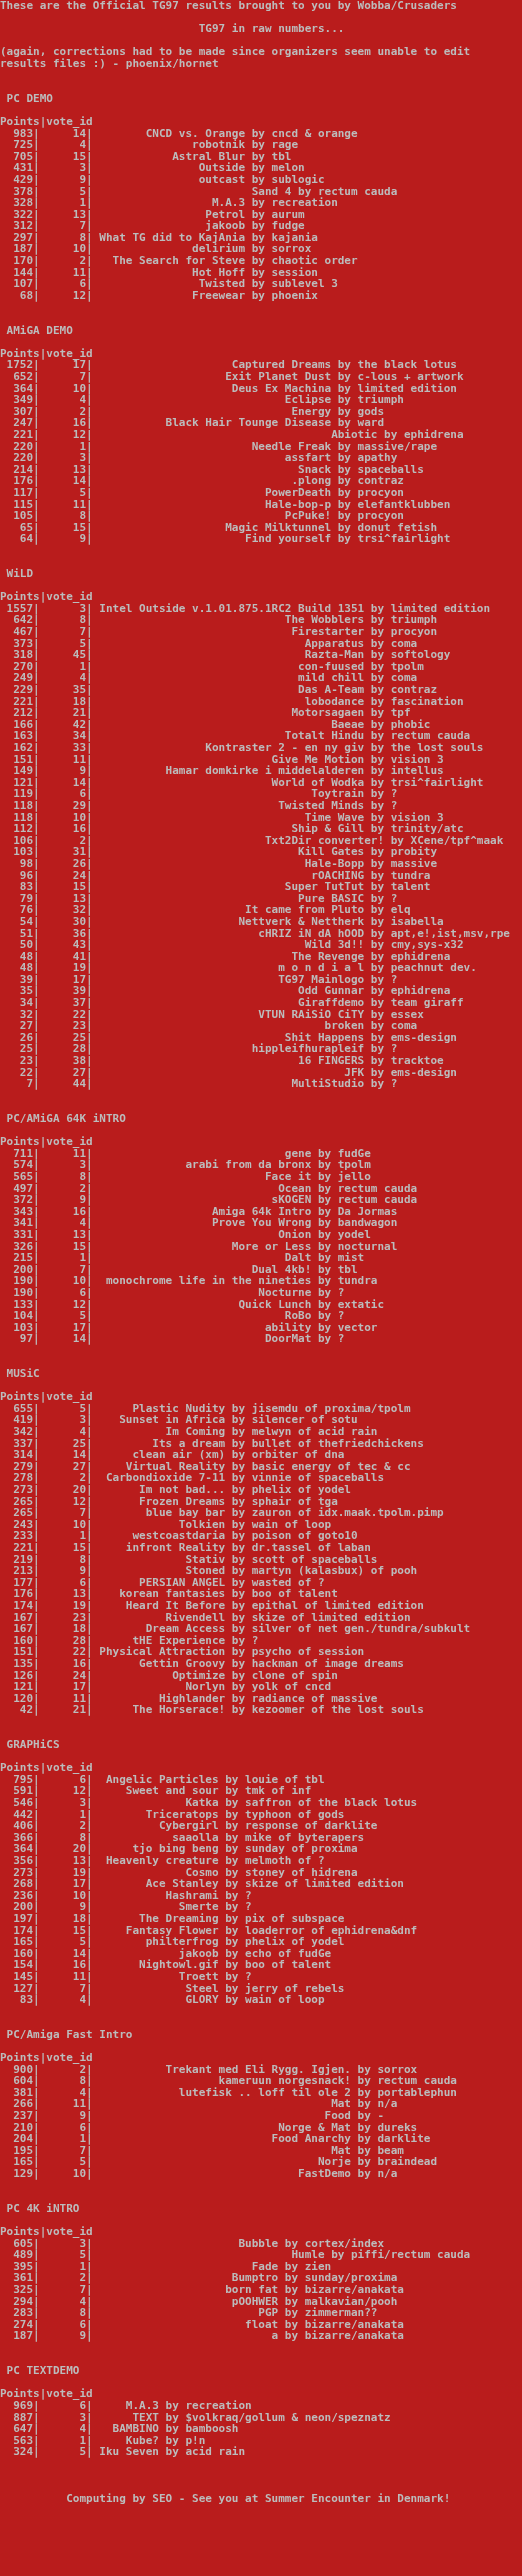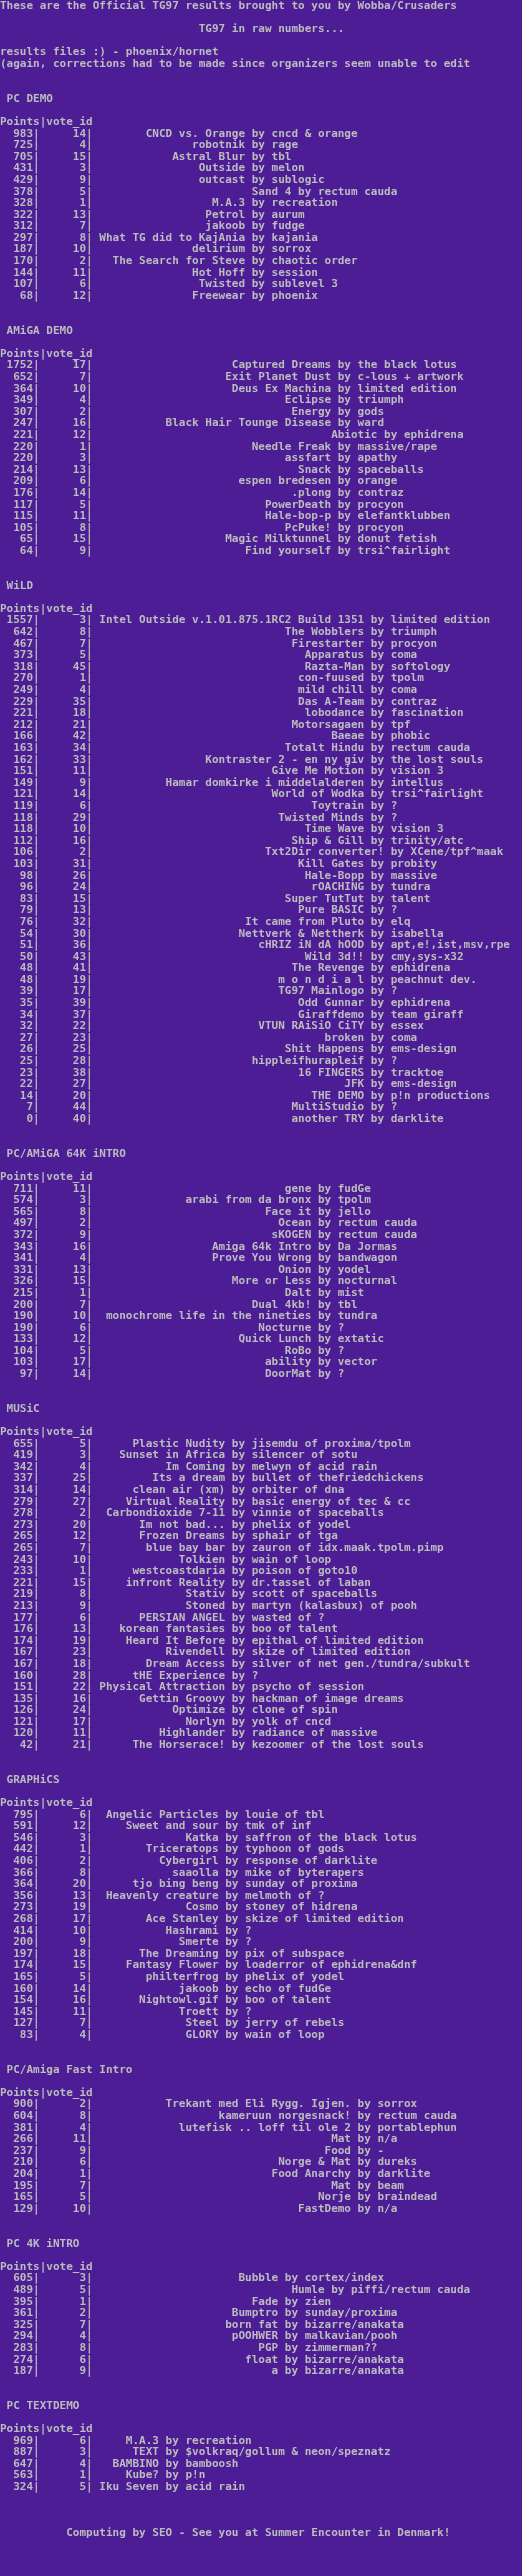--- a/index.html
+++ b/index.html
@@ -3,43 +3,43 @@
 <meta charset="utf-8">
 <style>
   html, body {
     margin: 0;
     padding: 0;
     background: #000000;
   }
   #screen {
     width: 522px;
     height: 2576px;
-    background: #4c1d95;
+    background: #b91c1c;
     overflow: hidden;
   }
   .row {
     height: 11.6px;
     line-height: 11.6px;
     white-space: pre;
     font-family: "DejaVu Sans Mono", "Liberation Mono", monospace;
     font-size: 11px;
     font-weight: bold;
     color: #bcbcbc;
   }
 </style>
 </head>
 <body>
 
 <div id="screen">
     <div class="row">These are the Official TG97 results brought to you by Wobba/Crusaders</div>
     <div class="row"></div>
     <div class="row">                              TG97 in raw numbers...</div>
     <div class="row"></div>
+    <div class="row">(again, corrections had to be made since organizers seem unable to edit</div>
     <div class="row">results files :) - phoenix/hornet</div>
-    <div class="row">(again, corrections had to be made since organizers seem unable to edit</div>
     <div class="row"></div>
     <div class="row"></div>
     <div class="row"> PC DEMO</div>
     <div class="row"></div>
     <div class="row">Points|vote_id</div>
     <div class="row">  983|     14|        CNCD vs. Orange by cncd &amp; orange</div>
     <div class="row">  725|      4|               robotnik by rage</div>
     <div class="row">  705|     15|            Astral Blur by tbl</div>
     <div class="row">  431|      3|                Outside by melon</div>
     <div class="row">  429|      9|                outcast by sublogic</div>
@@ -61,21 +61,20 @@
     <div class="row"> 1752|     17|                     Captured Dreams by the black lotus</div>
     <div class="row">  652|      7|                    Exit Planet Dust by c-lous + artwork</div>
     <div class="row">  364|     10|                     Deus Ex Machina by limited edition</div>
     <div class="row">  349|      4|                             Eclipse by triumph</div>
     <div class="row">  307|      2|                              Energy by gods</div>
     <div class="row">  247|     16|           Black Hair Tounge Disease by ward</div>
     <div class="row">  221|     12|                                    Abiotic by ephidrena</div>
     <div class="row">  220|      1|                        Needle Freak by massive/rape</div>
     <div class="row">  220|      3|                             assfart by apathy</div>
     <div class="row">  214|     13|                               Snack by spaceballs</div>
-    <div class="row">  209|      6|                      espen bredesen by orange</div>
     <div class="row">  176|     14|                              .plong by contraz</div>
     <div class="row">  117|      5|                          PowerDeath by procyon</div>
     <div class="row">  115|     11|                          Hale-bop-p by elefantklubben</div>
     <div class="row">  105|      8|                             PcPuke! by procyon</div>
     <div class="row">   65|     15|                    Magic Milktunnel by donut fetish</div>
     <div class="row">   64|      9|                       Find yourself by trsi^fairlight</div>
     <div class="row"></div>
     <div class="row"></div>
     <div class="row"> WiLD</div>
     <div class="row"></div>
@@ -114,23 +113,21 @@
     <div class="row">   48|     19|                            m o n d i a l by peachnut dev.</div>
     <div class="row">   39|     17|                            TG97 Mainlogo by ?</div>
     <div class="row">   35|     39|                               Odd Gunnar by ephidrena</div>
     <div class="row">   34|     37|                               Giraffdemo by team giraff</div>
     <div class="row">   32|     22|                         VTUN RAiSiO CiTY by essex</div>
     <div class="row">   27|     23|                                   broken by coma</div>
     <div class="row">   26|     25|                             Shit Happens by ems-design</div>
     <div class="row">   25|     28|                        hippleifhurapleif by ?</div>
     <div class="row">   23|     38|                               16 FINGERS by tracktoe</div>
     <div class="row">   22|     27|                                      JFK by ems-design</div>
-    <div class="row">   14|     20|                                 THE DEMO by p!n productions</div>
     <div class="row">    7|     44|                              MultiStudio by ?</div>
-    <div class="row">    0|     40|                              another TRY by darklite</div>
     <div class="row"></div>
     <div class="row"></div>
     <div class="row"> PC/AMiGA 64K iNTRO</div>
     <div class="row"></div>
     <div class="row">Points|vote_id</div>
     <div class="row">  711|     11|                             gene by fudGe</div>
     <div class="row">  574|      3|              arabi from da bronx by tpolm</div>
     <div class="row">  565|      8|                          Face it by jello</div>
     <div class="row">  497|      2|                            Ocean by rectum cauda</div>
     <div class="row">  372|      9|                           sKOGEN by rectum cauda</div>
@@ -186,21 +183,21 @@
     <div class="row">  795|      6|  Angelic Particles by louie of tbl</div>
     <div class="row">  591|     12|     Sweet and sour by tmk of inf</div>
     <div class="row">  546|      3|              Katka by saffron of the black lotus</div>
     <div class="row">  442|      1|        Triceratops by typhoon of gods</div>
     <div class="row">  406|      2|          Cybergirl by response of darklite</div>
     <div class="row">  366|      8|            saaolla by mike of byterapers</div>
     <div class="row">  364|     20|      tjo bing beng by sunday of proxima</div>
     <div class="row">  356|     13|  Heavenly creature by melmoth of ?</div>
     <div class="row">  273|     19|              Cosmo by stoney of hidrena</div>
     <div class="row">  268|     17|        Ace Stanley by skize of limited edition</div>
-    <div class="row">  414|     10|           Hashrami by ?</div>
+    <div class="row">  236|     10|           Hashrami by ?</div>
     <div class="row">  200|      9|             Smerte by ?</div>
     <div class="row">  197|     18|       The Dreaming by pix of subspace</div>
     <div class="row">  174|     15|     Fantasy Flower by loaderror of ephidrena&amp;dnf</div>
     <div class="row">  165|      5|        philterfrog by phelix of yodel</div>
     <div class="row">  160|     14|             jakoob by echo of fudGe</div>
     <div class="row">  154|     16|       Nightowl.gif by boo of talent</div>
     <div class="row">  145|     11|             Troett by ?</div>
     <div class="row">  127|      7|              Steel by jerry of rebels</div>
     <div class="row">   83|      4|              GLORY by wain of loop</div>
     <div class="row"></div>

